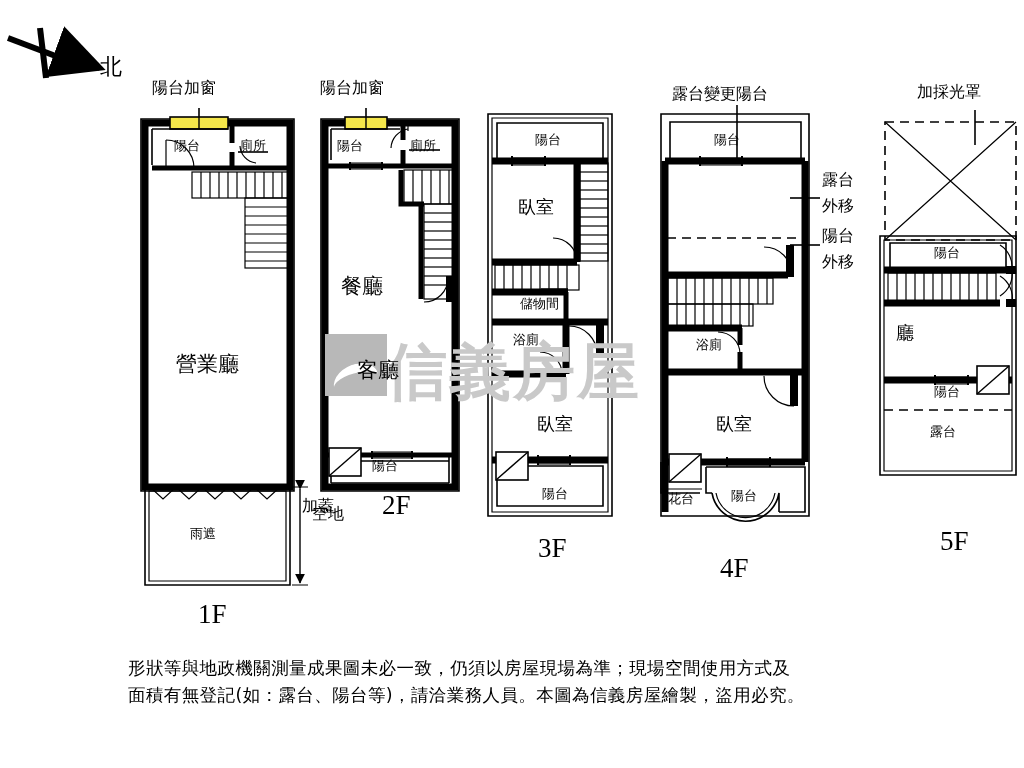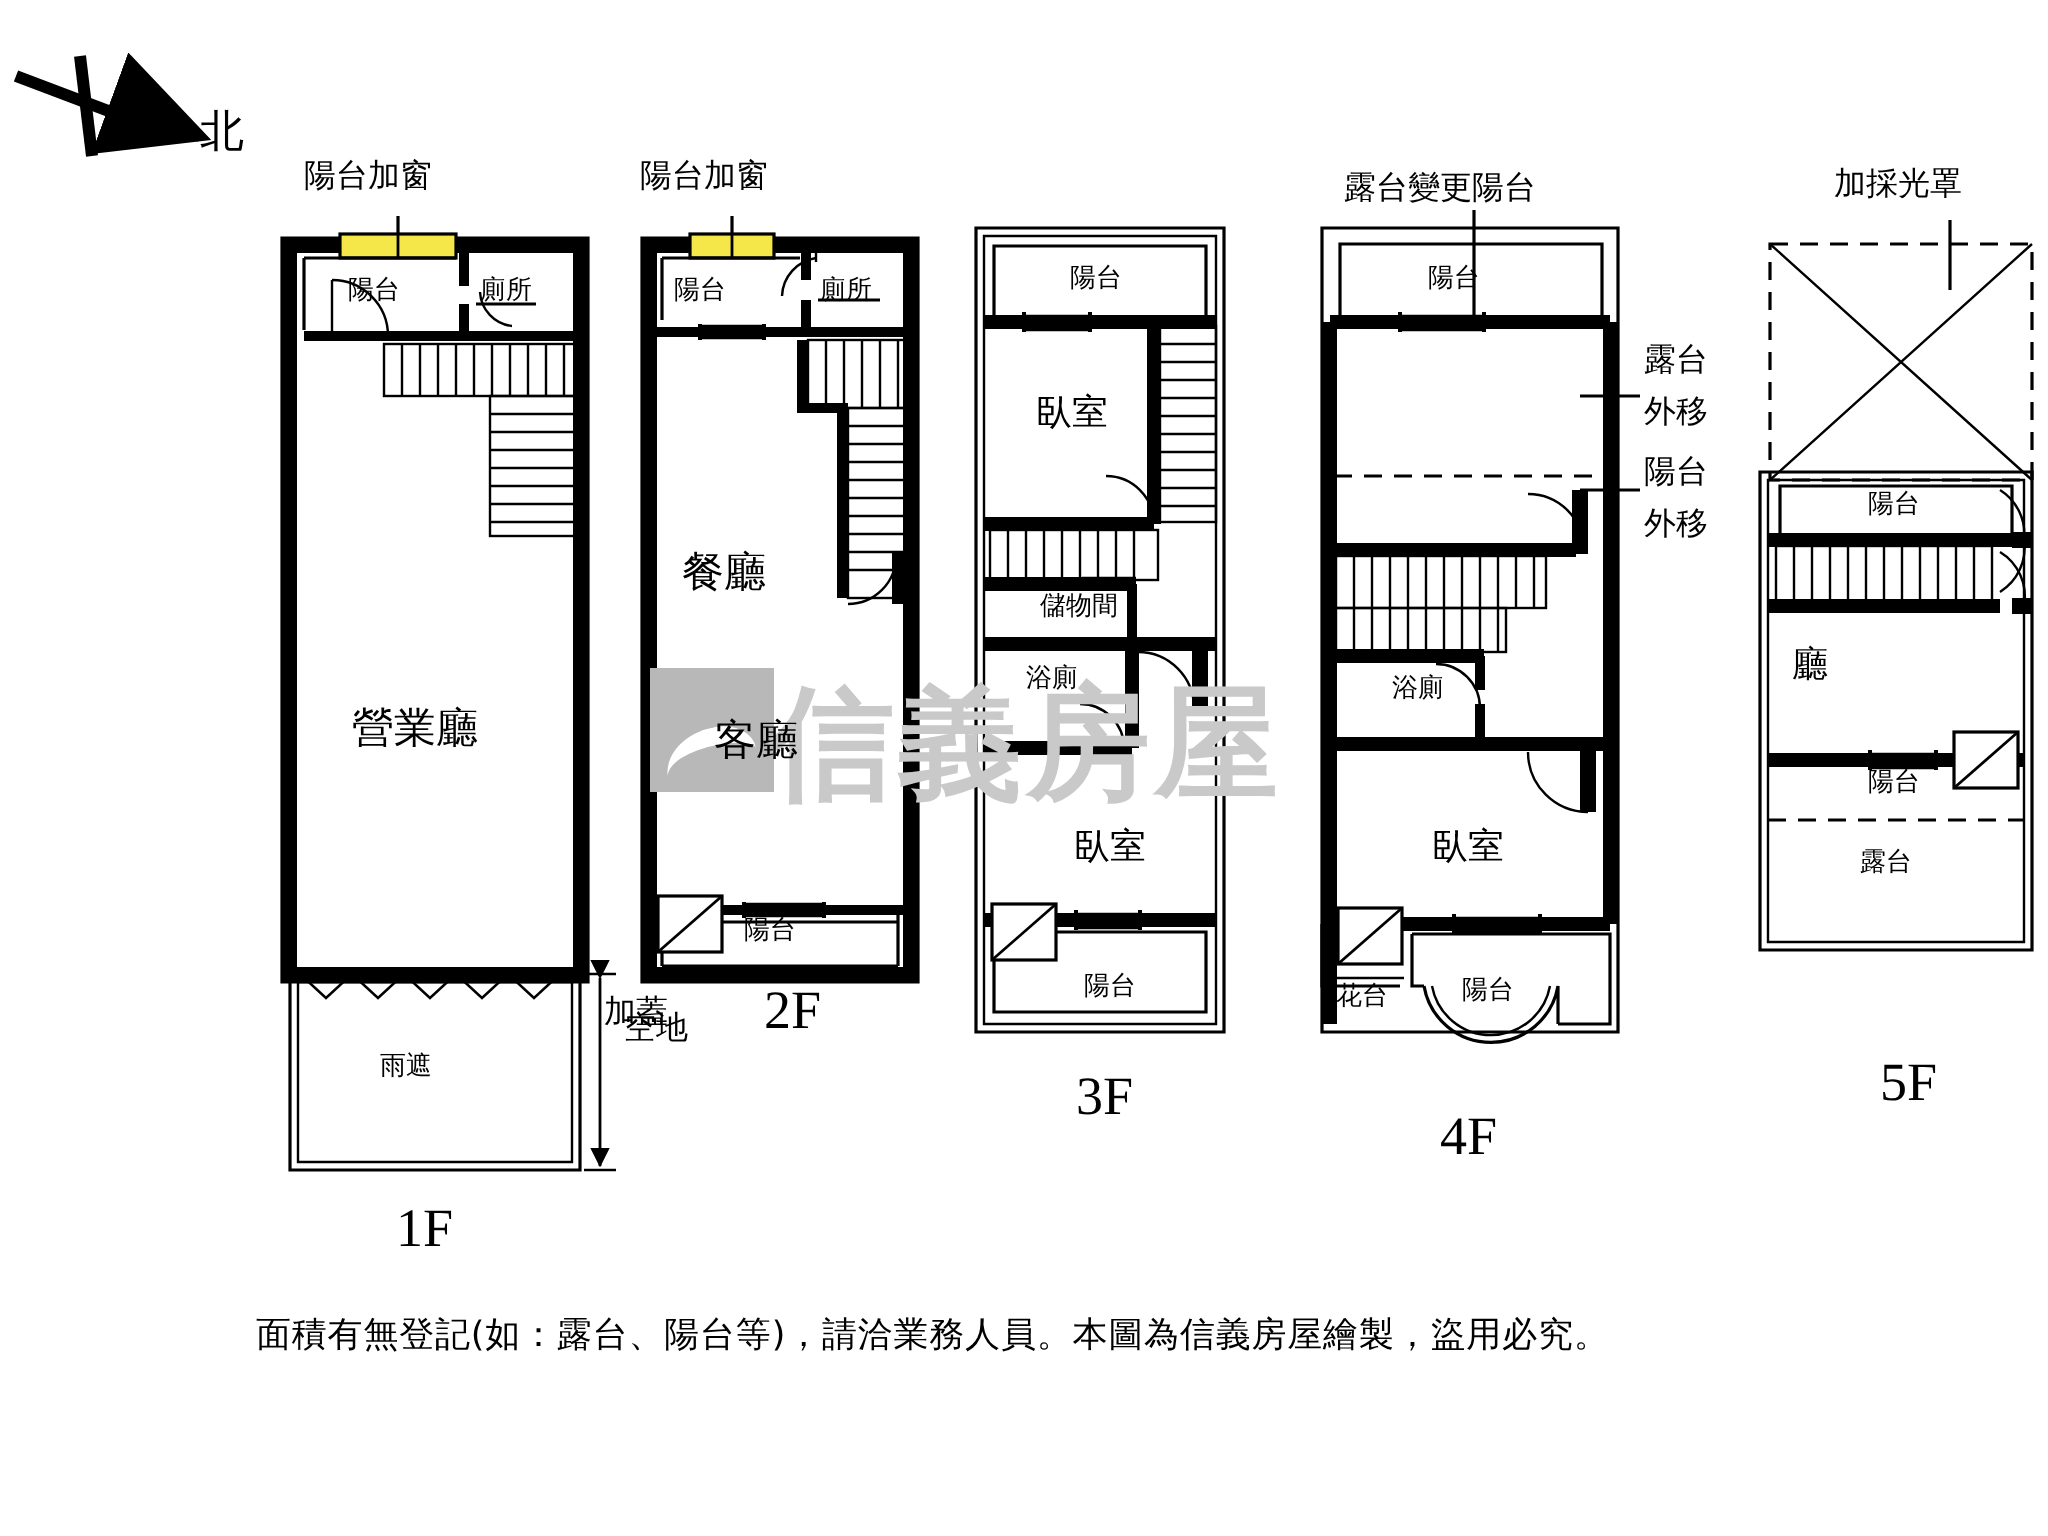--- a/index.html
+++ b/index.html
@@ -409,16 +409,17 @@
   <div class="lbl flr" style="left:720px;top:555px;">4F</div>
 
   <div class="lbl cal" style="left:917px;top:84px;">加採光罩</div>
   <div class="lbl rm" style="left:934px;top:246px;">陽台</div>
   <div class="lbl rm-md" style="left:896px;top:324px;">廳</div>
   <div class="lbl rm" style="left:934px;top:385px;">陽台</div>
   <div class="lbl rm" style="left:930px;top:425px;">露台</div>
   <div class="lbl flr" style="left:940px;top:528px;">5F</div>
 
   <div class="disc">
+    <div>形狀等與地政機關測量成果圖未必一致，仍須以房屋現場為準；現場空間使用方式及</div>
     <div>面積有無登記(如：露台、陽台等)，請洽業務人員。本圖為信義房屋繪製，盜用必究。</div>
   </div>
 
 </div>
 
 </body></html>

